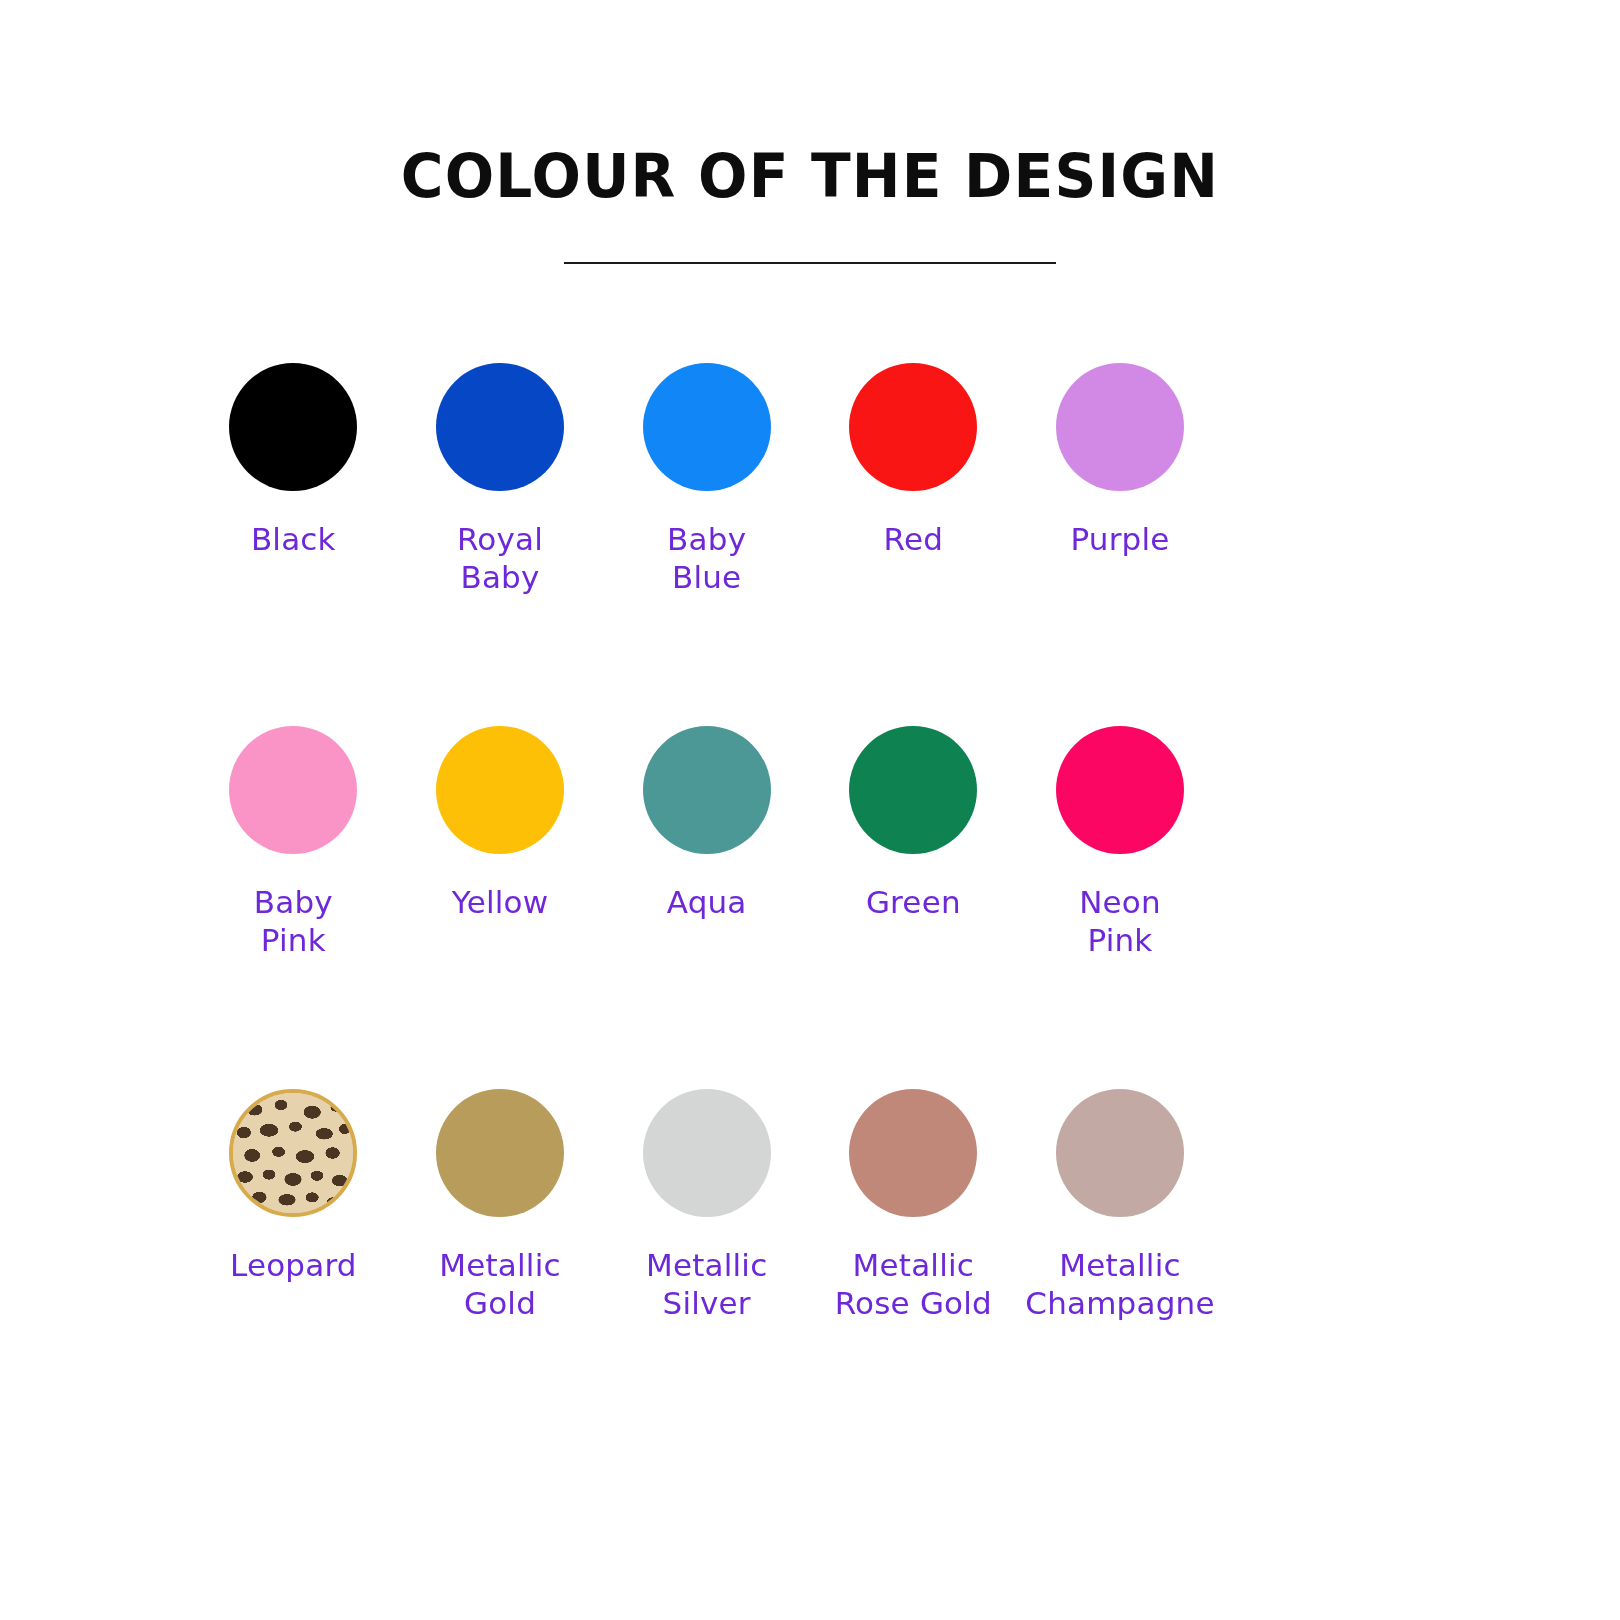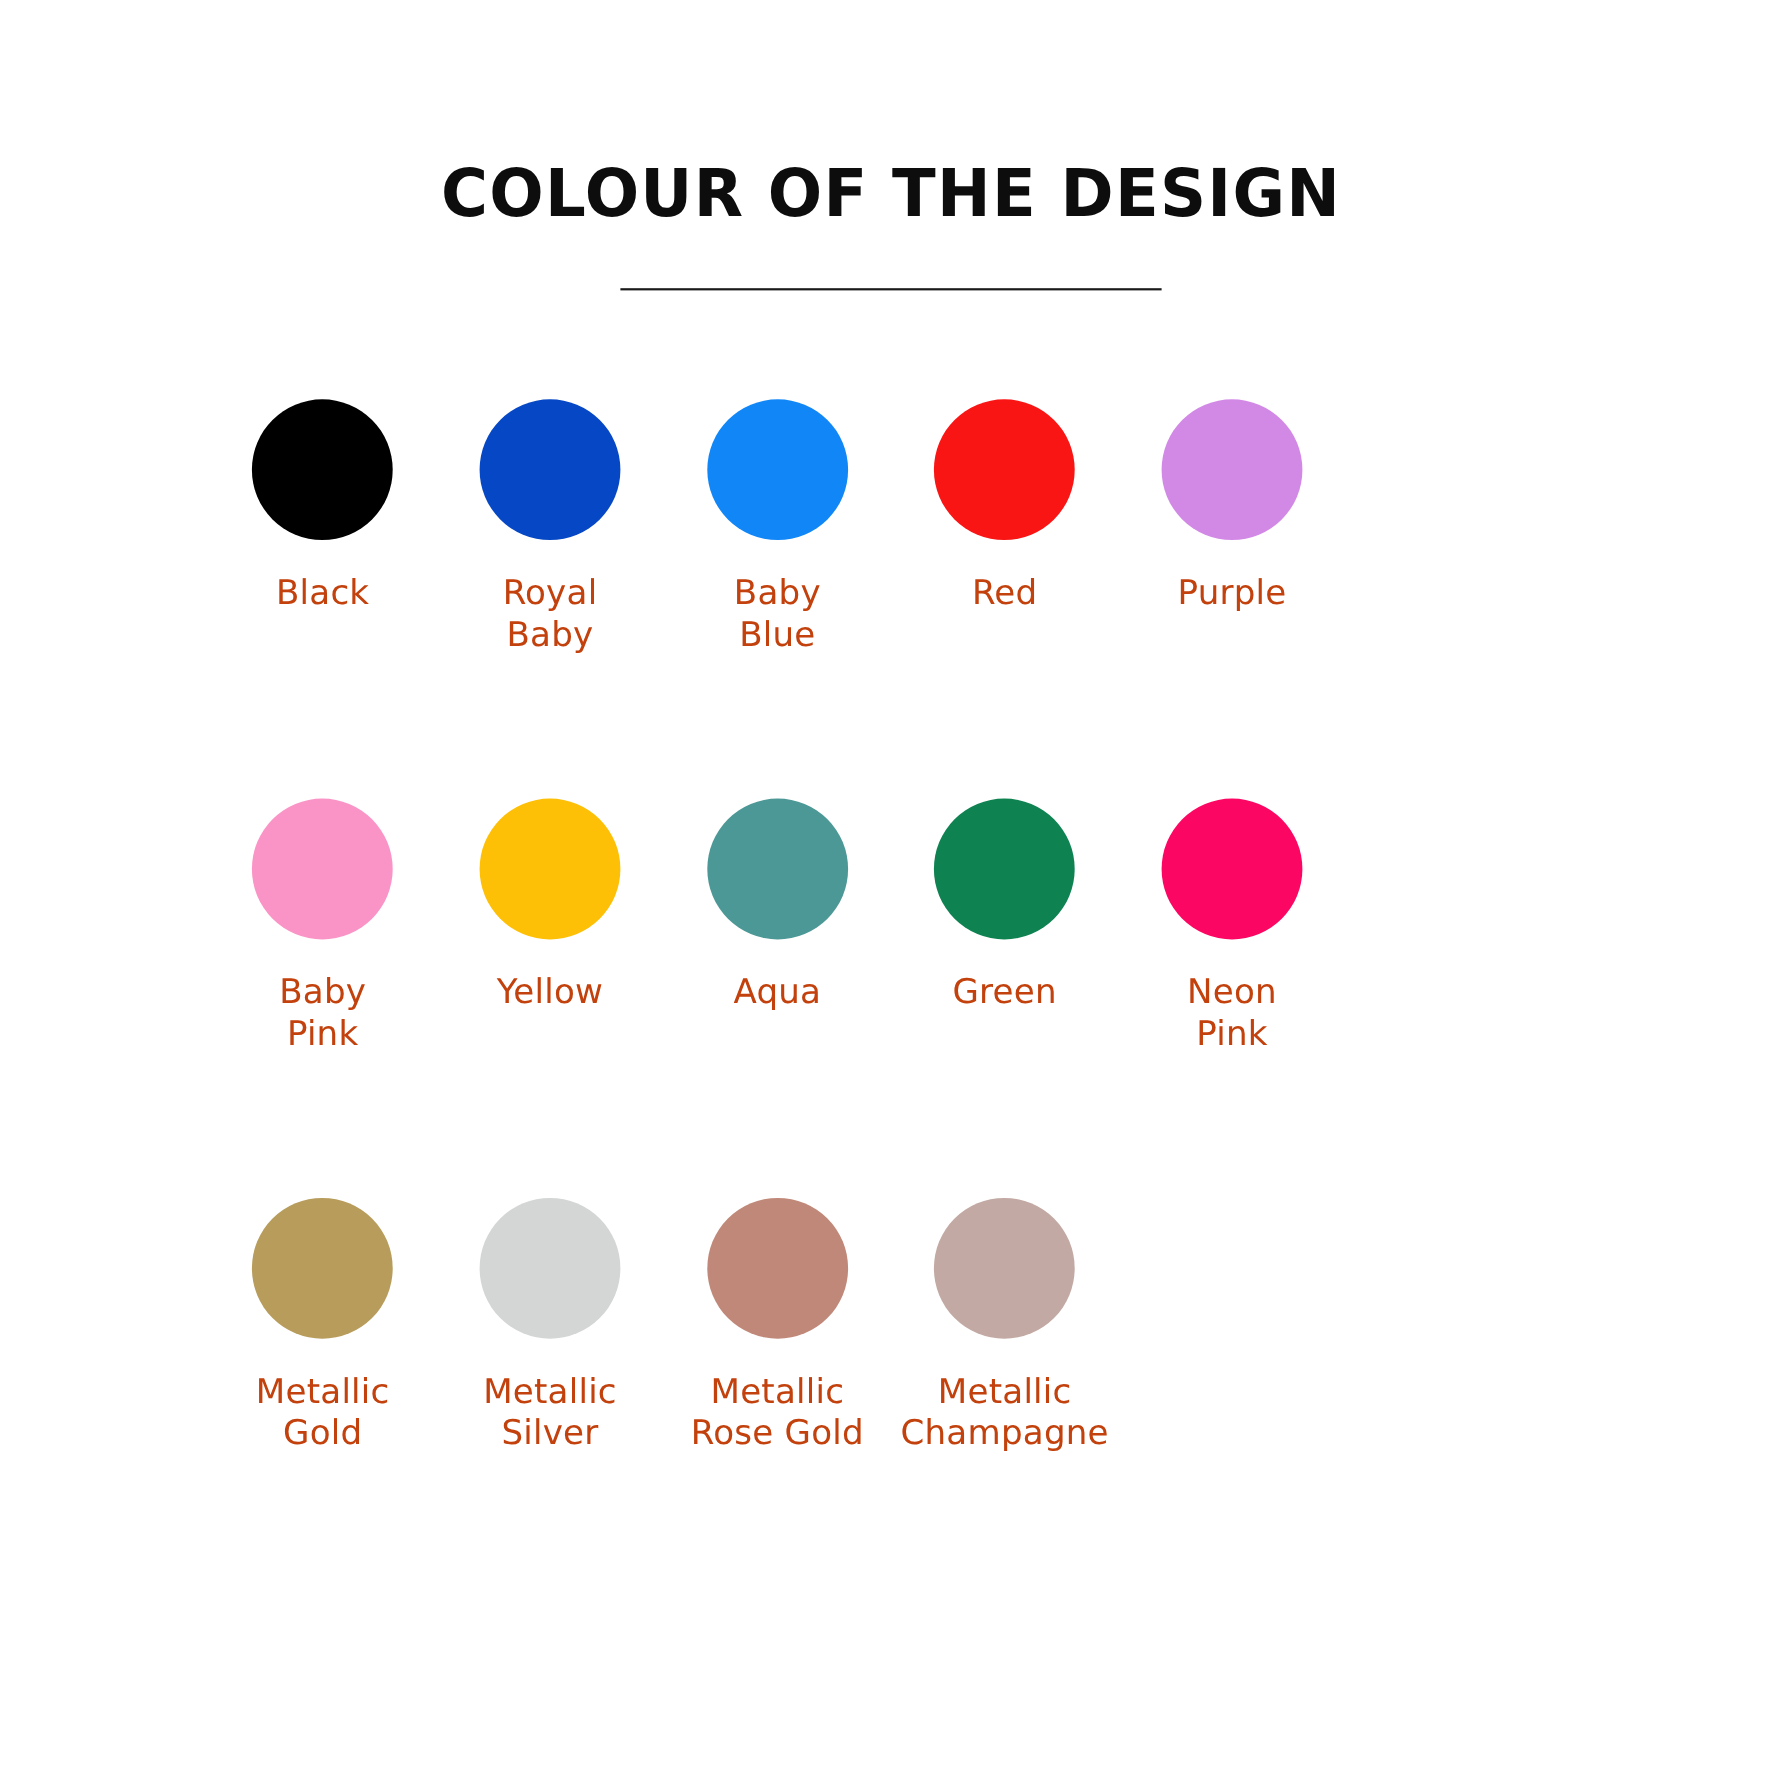--- a/index.html
+++ b/index.html
@@ -87,21 +87,21 @@
     border: 4px solid #d7aa4c;
   }
 
   .swatch-label {
     margin-top: 18px;
     font-family: "DejaVu Sans", sans-serif;
     font-size: 31px;
     font-weight: 400;
     line-height: 1.22;
     text-align: center;
-    color: #c2410c;
+    color: #6d28d9;
     letter-spacing: 0.2px;
     max-width: 210px;
     white-space: pre-line;
   }
 
   
   .leopard-fill {
     position: absolute;
     inset: 0;
     background-color: #ddc79a;
@@ -227,20 +227,28 @@
         <div class="swatch-dot-wrap">
           <div class="swatch-dot" style="background: rgb(252, 6, 99);"></div>
         </div>
         <div class="swatch-label">Neon
 Pink</div>
       </div>
     </div>
   <div class="swatch-grid row-3" id="row2">
       <div class="swatch-cell">
         <div class="swatch-dot-wrap">
+          <div class="swatch-dot ringed" style="background: rgb(221, 199, 154); border-color: rgb(215, 170, 76);">
+            <div class="leopard-fill"></div>
+          </div>
+        </div>
+        <div class="swatch-label">Leopard</div>
+      </div>
+      <div class="swatch-cell">
+        <div class="swatch-dot-wrap">
           <div class="swatch-dot" style="background: rgb(183, 156, 91);"></div>
         </div>
         <div class="swatch-label">Metallic
 Gold</div>
       </div>
       <div class="swatch-cell">
         <div class="swatch-dot-wrap">
           <div class="swatch-dot" style="background: rgb(212, 214, 213);"></div>
         </div>
         <div class="swatch-label">Metallic

